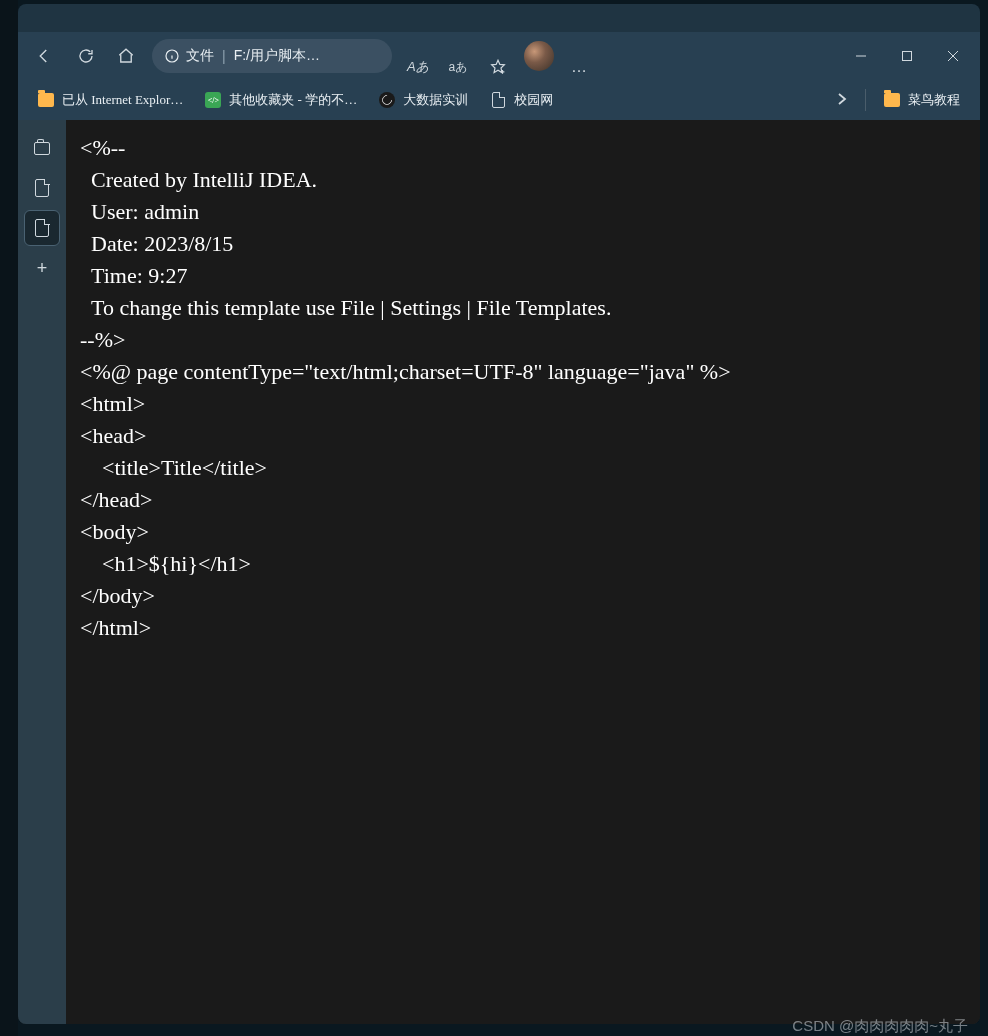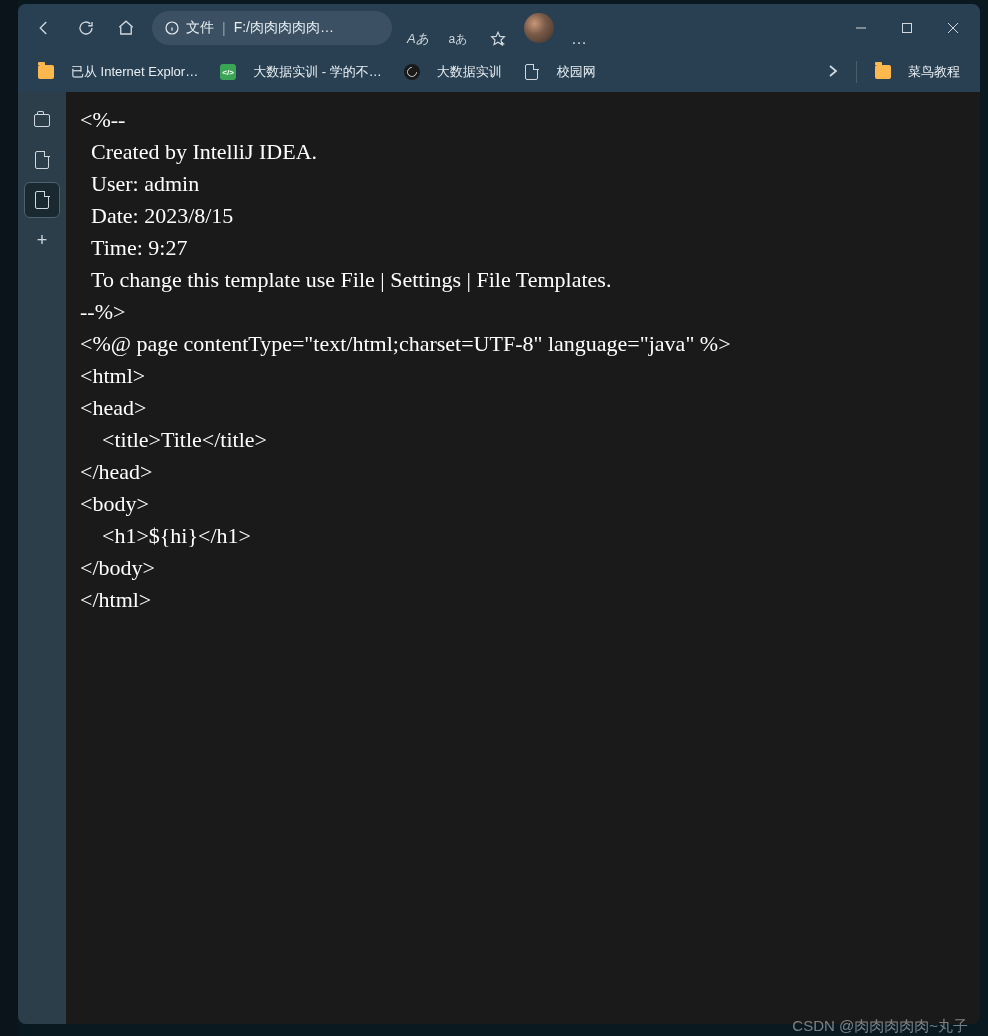--- a/index.html
+++ b/index.html
@@ -22,20 +22,21 @@
       display: flex;
       flex-direction: column;
       overflow: hidden;
     }
     .titlebar {
       height: 48px;
       display: flex;
       align-items: center;
       background: #284052;
       padding: 0 4px;
+      margin-top: 28px;
     }
     .nav-btn {
       width: 40px;
       height: 40px;
       display: flex;
       align-items: center;
       justify-content: center;
       color: #d0d8de;
       border-radius: 4px;
     }
@@ -86,25 +87,26 @@
       height: 40px;
       background: #284052;
       display: flex;
       align-items: center;
       padding: 0 10px;
       gap: 2px;
     }
     .bookmark {
       display: flex;
       align-items: center;
-      gap: 17px;
+      gap: 8px;
       padding: 6px 10px;
       color: #e8eef2;
       font-size: 13px;
       border-radius: 4px;
+      font-family: Liberation Serif, serif;
     }
     .bm-icon { width: 16px; height: 16px; display:flex; align-items:center; justify-content:center; }
     .folder-icon { width:16px; height:14px; background:#ffb84d; border-radius:2px; position:relative; }
     .folder-icon::before { content:''; position:absolute; top:-3px; left:0; width:7px; height:3px; background:#ffb84d; border-radius:1px 1px 0 0; }
     .green-icon { width:16px; height:16px; background:#3aa655; border-radius:3px; display:flex; align-items:center; justify-content:center; color:#fff; font-size:8px; font-weight:bold; }
     .circle-icon { width:16px; height:16px; background:#1a1a1a; border-radius:50%; display:flex; align-items:center; justify-content:center; }
     .circle-icon::after { content:''; width:8px; height:8px; border:1.5px solid #ccc; border-radius:50%; border-top-color:transparent; transform:rotate(45deg); }
     .page-icon { width:13px; height:16px; border:1.5px solid #d0d8de; border-radius:2px; position:relative; }
     .page-icon::after { content:''; position:absolute; top:-1.5px; right:-1.5px; width:5px; height:5px; background:#284052; border-left:1.5px solid #d0d8de; border-bottom:1.5px solid #d0d8de; }
     .bm-spacer { flex: 1; }
@@ -196,21 +198,21 @@
     </div>
     <div class="addressbar">
       <span class="addr-icon">
         <svg width="16" height="16" viewBox="0 0 24 24" fill="none" stroke="currentColor" stroke-width="1.8">
             <circle cx="12" cy="12" r="9"></circle>
             <path d="M12 8h.01M11 12h1v4"></path>
           </svg>
       </span>
       <span>文件</span>
       <span class="sep">|</span>
-      <span>F:/肉肉肉肉肉…</span>
+      <span>F:/用户脚本…</span>
     </div>
     <div class="tb-icon">
       <span style="font-style:italic;font-size:13px;">Aあ</span>
     </div>
     <div class="tb-icon">
       <span style="font-size:12px;">aあ</span>
     </div>
     <div class="tb-icon">
       <svg width="18" height="18" viewBox="0 0 24 24" fill="none" stroke="currentColor" stroke-width="1.6">
           <path d="M12 3l2.5 5.5 6 .6-4.5 4.2 1.2 6-5.2-3-5.2 3 1.2-6L3.5 9.1l6-.6z"></path>
@@ -246,21 +248,21 @@
     <div class="bookmark">
       <span class="bm-icon">
           <span class="folder-icon"></span>
         </span>
       <span>已从 Internet Explor…</span>
     </div>
     <div class="bookmark">
       <span class="bm-icon">
           <span class="green-icon">&lt;/&gt;</span>
         </span>
-      <span>大数据实训 - 学的不…</span>
+      <span>其他收藏夹 - 学的不…</span>
     </div>
     <div class="bookmark">
       <span class="bm-icon">
           <span class="circle-icon"></span>
         </span>
       <span>大数据实训</span>
     </div>
     <div class="bookmark">
       <span class="bm-icon">
           <span class="page-icon"></span>

